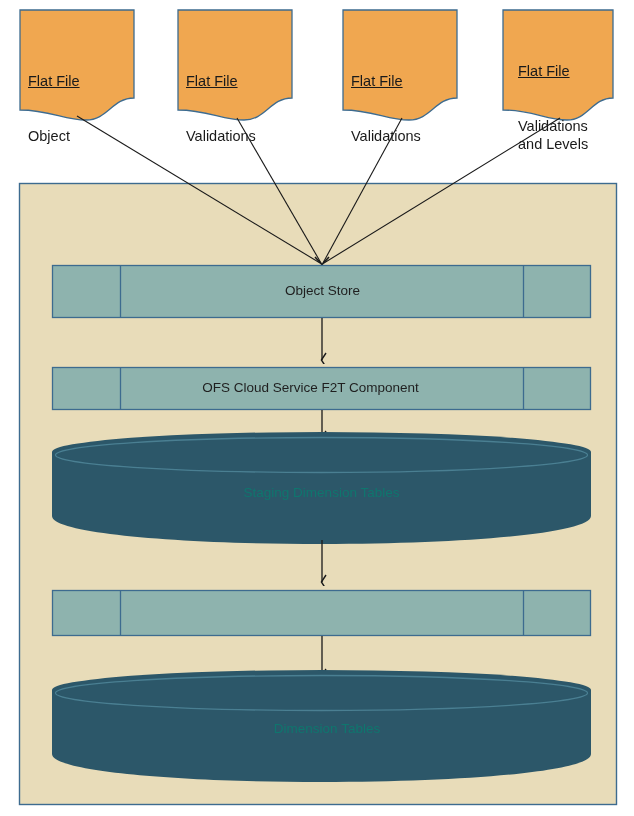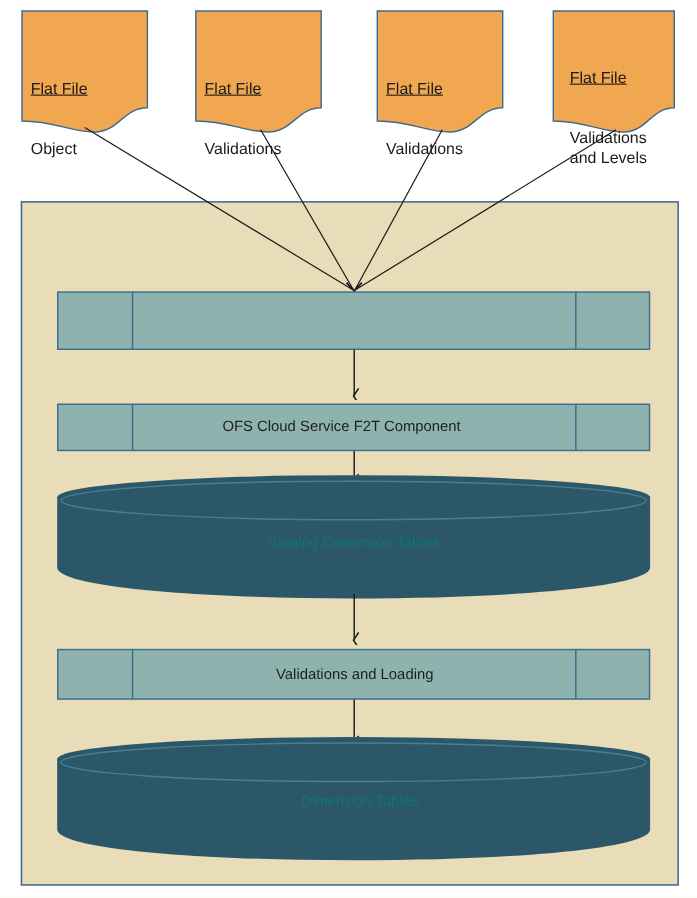--- a/index.html
+++ b/index.html
@@ -182,22 +182,22 @@
     <span class="title-line">Flat File</span>
     <span class="sub-line">Validations</span>
   </div>
 
   <div class="lbl doc-label" style="left:518px; top:26px; width:100px;">
     <span class="title-line">Flat File</span>
     <span class="sub-line">Validations
 and Levels</span>
   </div>
 
+  <div class="lbl process-label" style="left:121px; top:283px; width:403px;">Object Store</div>
 
   <div class="lbl process-label" style="left:109px; top:380px; width:403px;">OFS Cloud Service F2T Component</div>
 
   <div class="lbl cylinder-label" style="left:52px; top:485px; width:539px;">Staging Dimension Tables</div>
 
-  <div class="lbl process-label" style="left:121px; top:605px; width:403px;">Validations and Loading</div>
 
   <div class="lbl cylinder-label" style="left:52px; top:721px; width:550px;">Dimension Tables</div>
 
 </div>
 
 </body></html>

